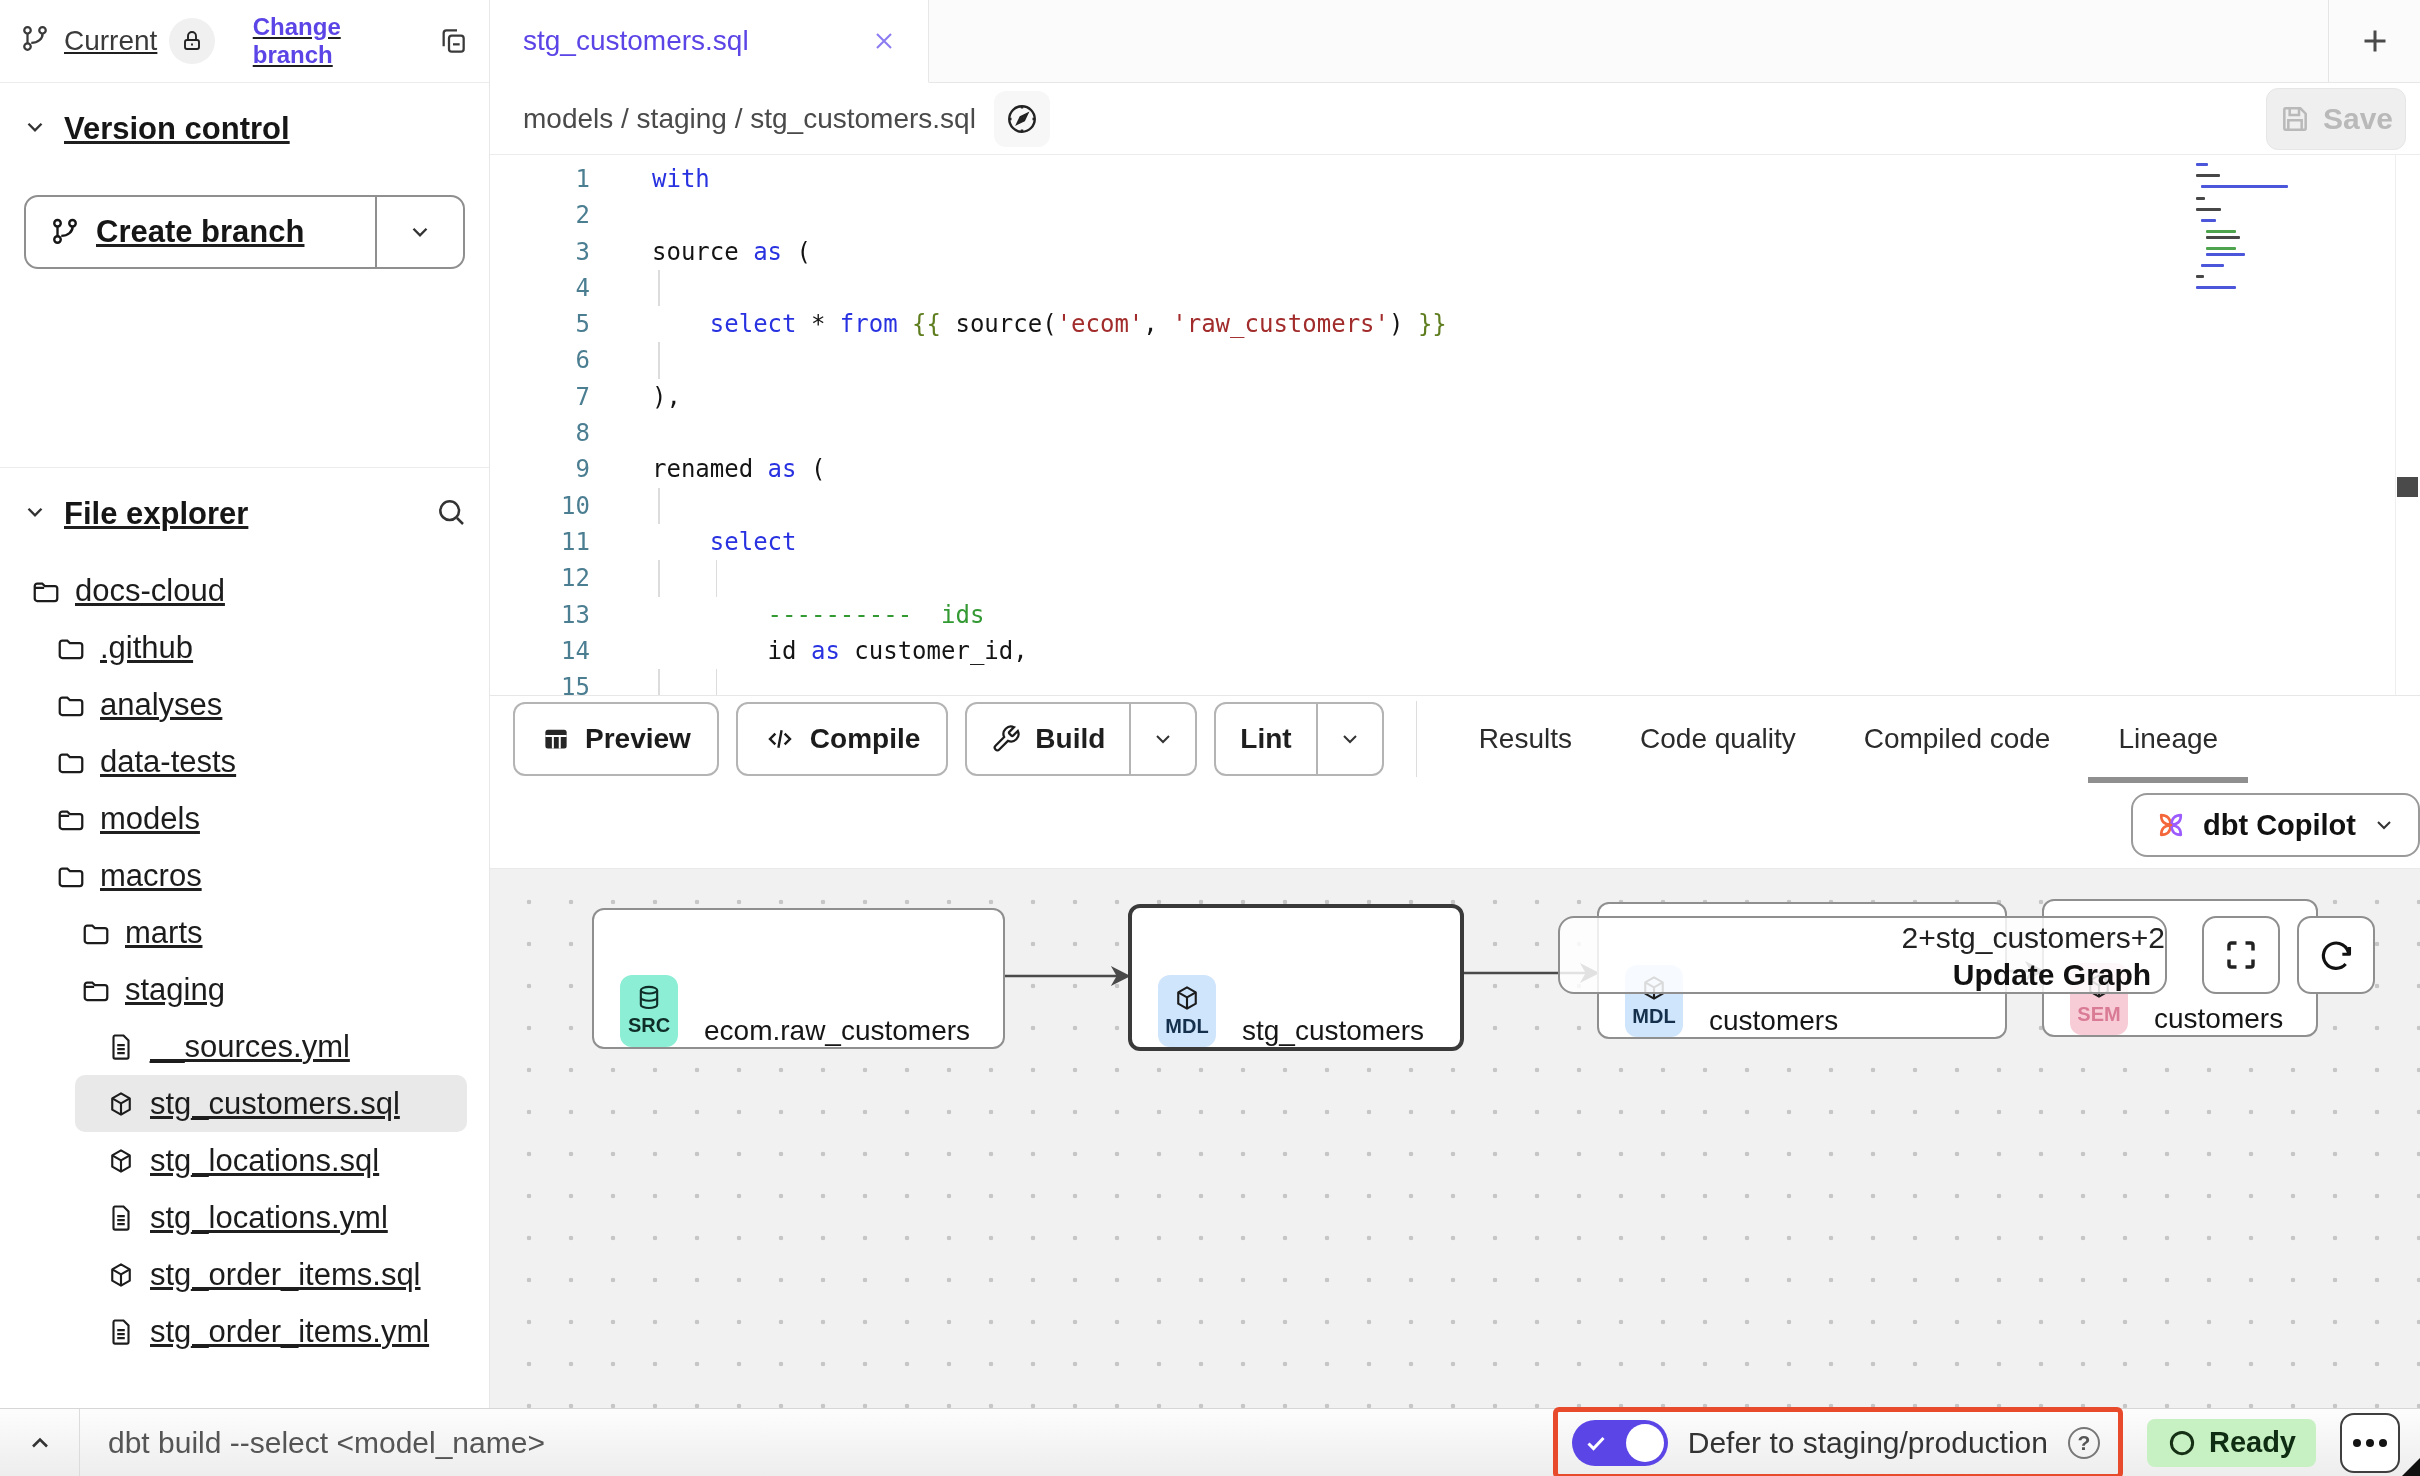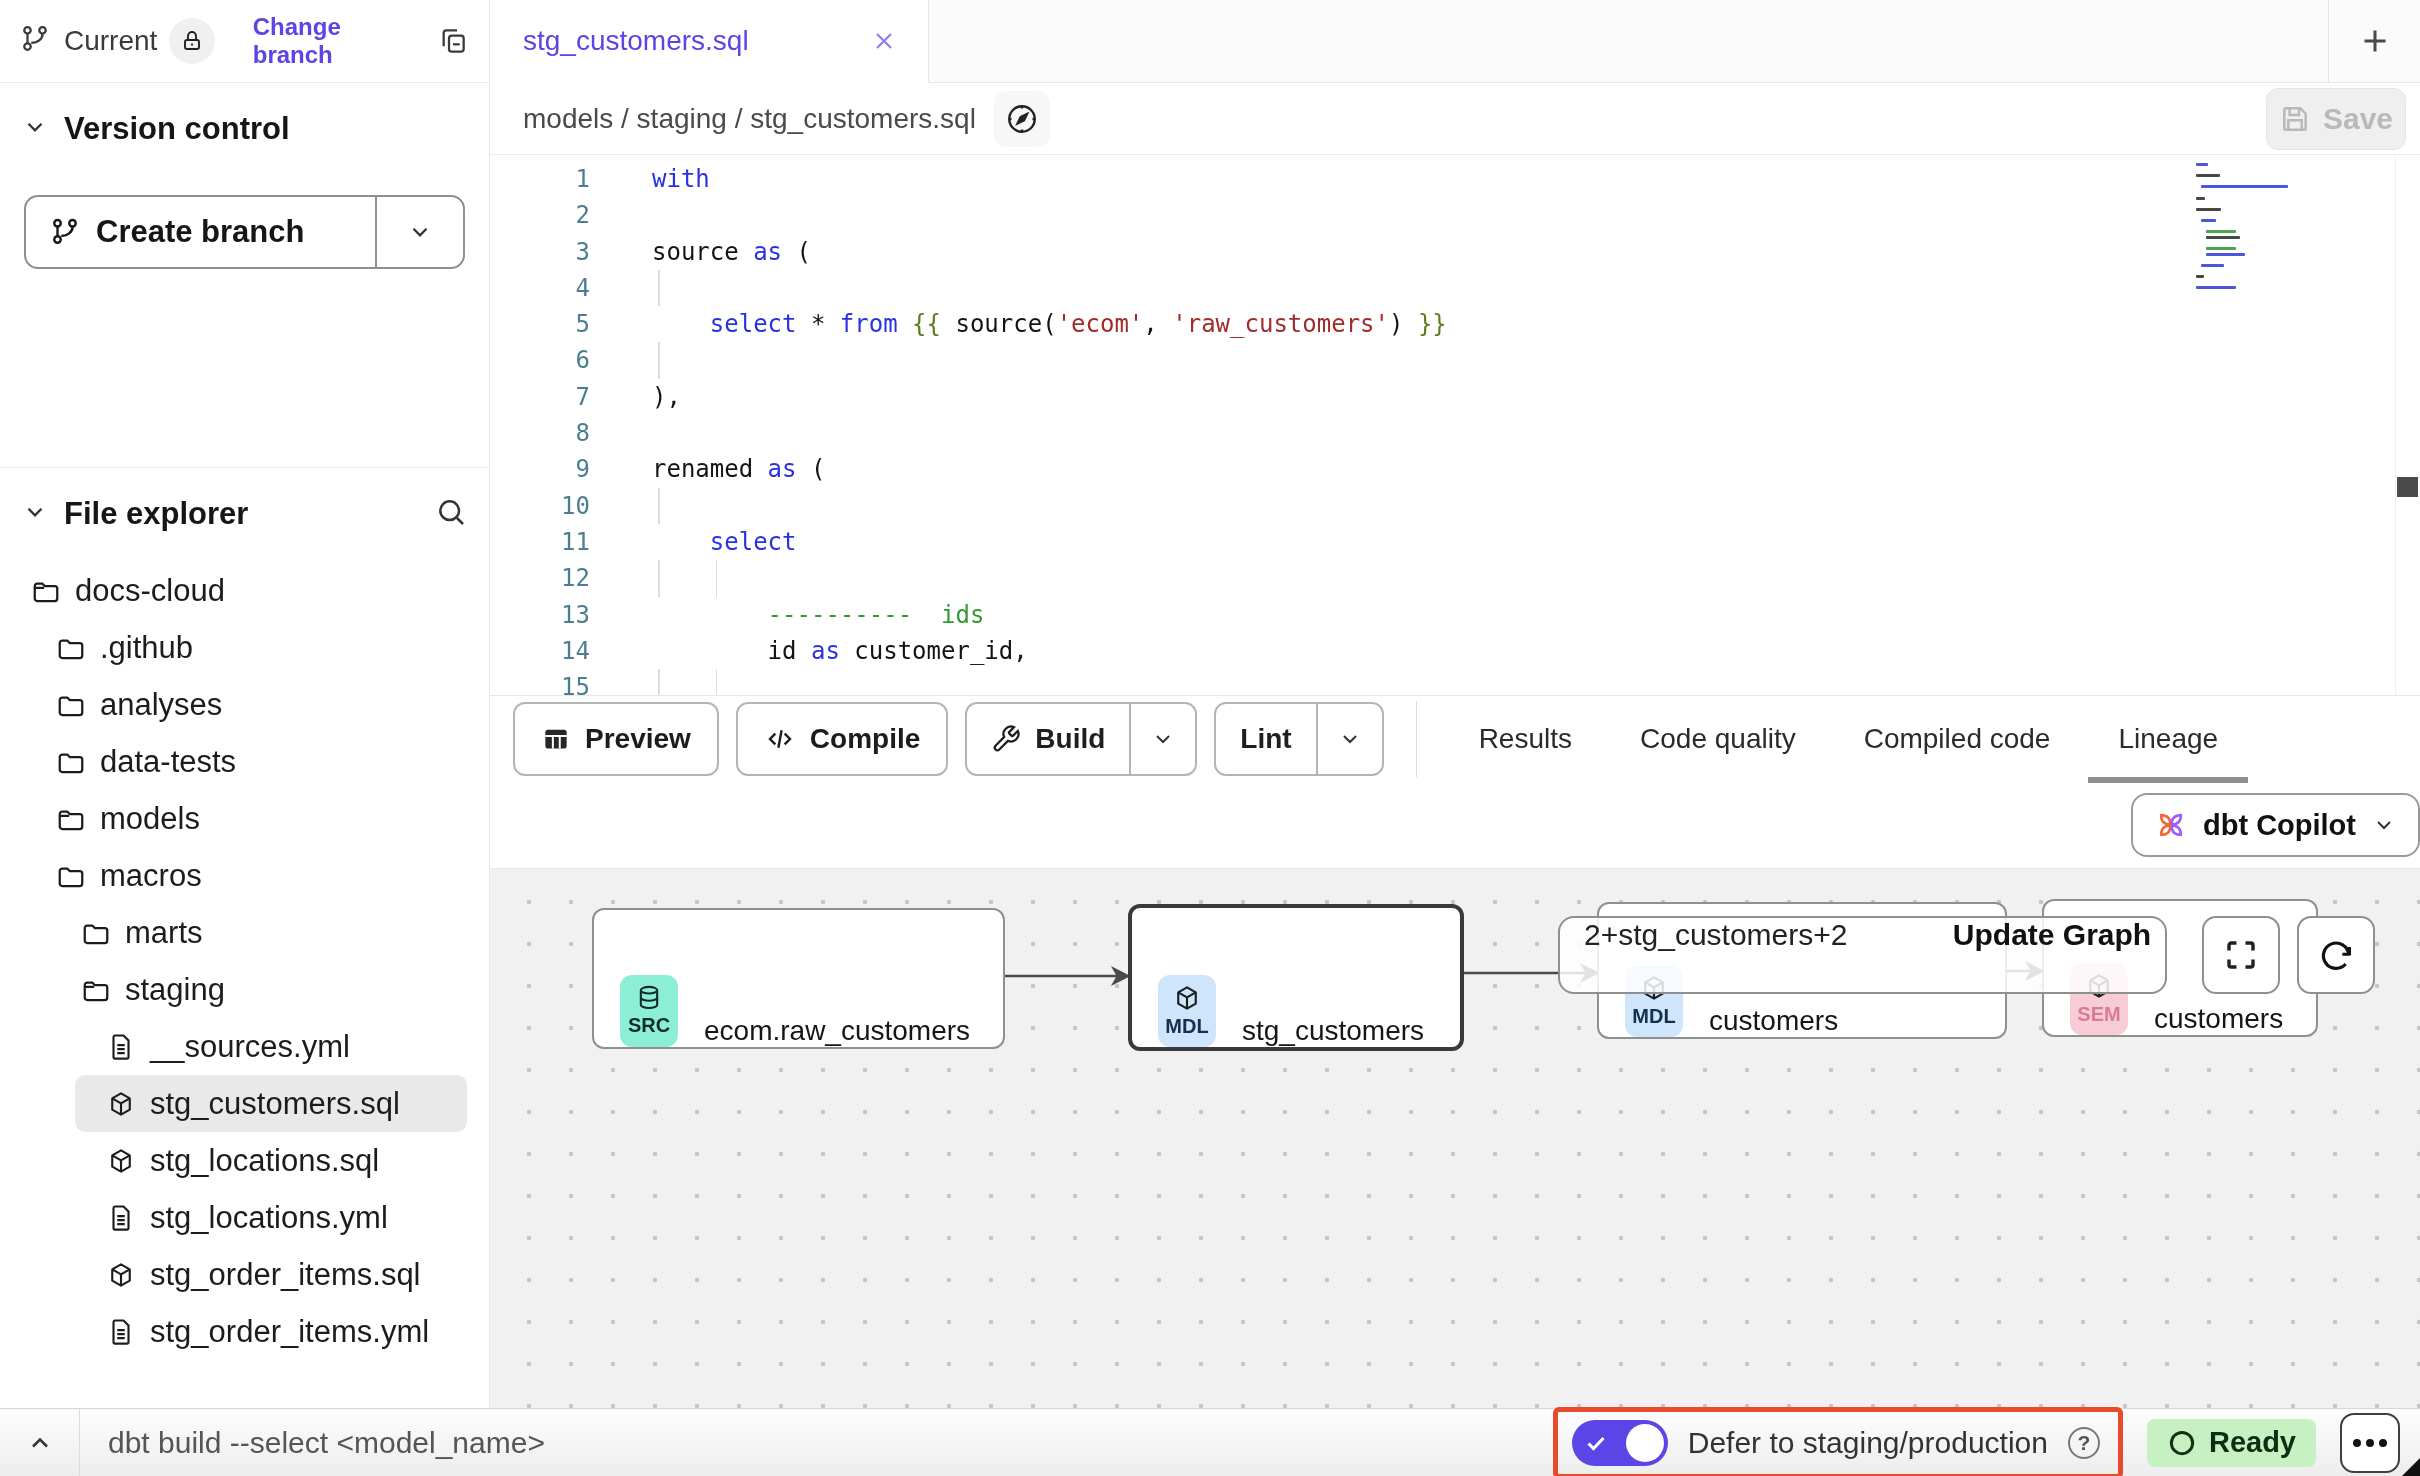--- a/index.html
+++ b/index.html
@@ -2,21 +2,21 @@
 <html style="--accent: #5b45e6; --hl: #e84b2c; --src: #8deed6; --mdl: #cfe5fc; --sem: #f8ccd7; --ready: #c7f1c3; --kw: #2832e0; --str: #a22c2c; --com: #339933; --jinja: #5e7d1e; --plain: #141414; --gutter: #4c7e92;"><head>
 <meta charset="utf-8">
 <style>
   * { margin:0; padding:0; box-sizing:border-box; }
   html,body { width:2420px; height:1476px; overflow:hidden; background:#fff;
     font-family:"Liberation Sans", sans-serif; color:#1f1f1f; }
   .app { width:2420px; height:1476px; display:flex; flex-direction:column; }
   .main-row { flex:1; display:flex; min-height:0; }
 
   
-  .sidebar { width:490px; flex:0 0 490px; border-right:1px solid #e7e7e7; display:flex; flex-direction:column; background:#fff; }
+  .sidebar { width:490px; flex:0 0 490px; border-right:1px solid #e7e7e7; display:flex; flex-direction:column; background:#fff;text-decoration:underline; }
   .sb-top { height:83px; flex:0 0 83px; border-bottom:1px solid #ececec; display:flex; align-items:center; padding:0 20px; gap:12px; }
   .sb-top .cur { font-size:28px; color:#3a3a3a; margin-left:2px; }
   .lock-circle { width:46px; height:46px; border-radius:50%; background:#f0f0f0; display:flex; align-items:center; justify-content:center; }
   .link { color:var(--accent); font-size:24px; font-weight:600; margin-left:26px; cursor:pointer; }
   .copy-btn { margin-left:auto; display:flex; align-items:center; }
 
   .sec-head { display:flex; align-items:center; gap:16px; padding:28px 22px 20px 22px; }
   .sec-head .t { font-size:31px; font-weight:700; color:#161616; }
   .sec-head .spacer { flex:1; }
 
@@ -82,21 +82,21 @@
     background-size:42px 42px; background-position:18px 12px; border-top:1px solid #e9e9e9; overflow:hidden; }
   .edges { position:absolute; inset:0; z-index:1; }
   .lnode { position:absolute; background:#fff; border:2px solid #8f8f8f; border-radius:12px; display:flex; align-items:flex-end; padding-left:26px; gap:26px; z-index:2; cursor:pointer; }
   .lnode.sel { border:4px solid #3a3a3a; border-radius:12px; }
   .lnode .nlabel { font-size:28px; color:#161616; white-space:nowrap; }
   .badge { width:58px; height:72px; border-radius:12px; display:flex; flex-direction:column; align-items:center; justify-content:center; gap:2px; flex:0 0 auto; }
   .badge .btxt { font-size:20px; font-weight:700; }
   .badge.mint { background:var(--src); color:#0e2d27; }
   .badge.blue { background:var(--mdl); color:#14304c; }
   .badge.pink { background:var(--sem); color:#d97b95; }
-  .overlaybar { position:absolute; left:1068px; top:47px; width:609px; height:78px; background:rgba(255,255,255,.84); border:2.5px solid #8f8f8f; border-radius:16px; display:flex; align-items:flex-start; z-index:3; }
+  .overlaybar { position:absolute; left:1068px; top:47px; width:609px; height:78px; background:rgba(255,255,255,.84); border:2.5px solid #8f8f8f; border-radius:16px; display:flex; align-items:flex-end; z-index:3;flex-direction:column; }
   .overlaybar .selv { flex:1; display:flex; align-items:center; padding-left:24px; font-size:30px; color:#222; }
   .overlaybar .odiv { width:2px; background:#8f8f8f; }
   .overlaybar .upd { width:226px; display:flex; align-items:center; justify-content:center; font-size:30px; font-weight:600; color:#111; cursor:pointer; }
   .cbtn { position:absolute; top:47px; width:78px; height:78px; background:#fff; border:2px solid #8f8f8f; border-radius:14px; display:flex; align-items:center; justify-content:center; z-index:4; cursor:pointer; }
 
   
   .statusbar { height:68px; flex:0 0 68px; border-top:1px solid #d6d6d6; background:linear-gradient(#fdfdfd,#ededed); display:flex; align-items:center; position:relative; }
   .sb-collapse { width:80px; height:100%; display:flex; align-items:center; justify-content:center; border-right:1px solid #dcdcdc; cursor:pointer; }
   .cmd { margin-left:28px; font-size:30px; color:#555; }
   .sb-right { margin-left:auto; display:flex; align-items:center; gap:24px; padding-right:20px; }

